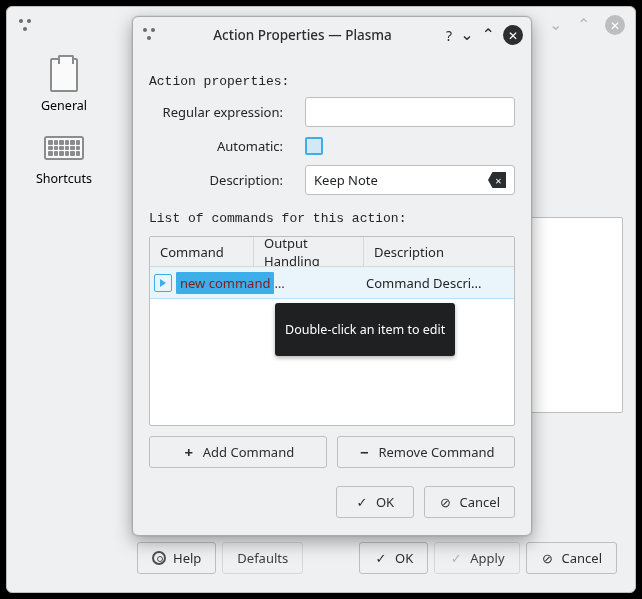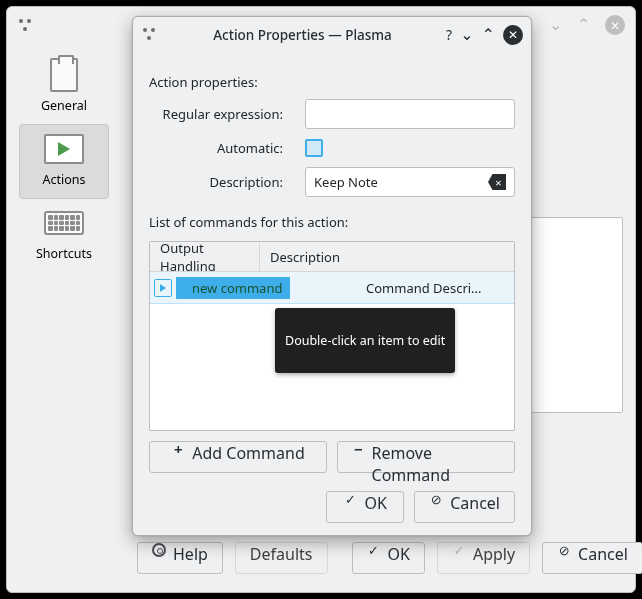--- a/index.html
+++ b/index.html
@@ -63,31 +63,31 @@
   .kbicon { width:40px; height:24px; border:2px solid #8a8c8e; border-radius:3px; background:#fafafa; display:grid; grid-template-columns:repeat(6,1fr); grid-template-rows:repeat(3,1fr); gap:1px; padding:2px;}
   .kbicon span { background:#8a8c8e; border-radius:1px;}
   
   .bgpanel {
     position:absolute; left:150px; top:210px; width:466px; height:196px;
     border:1px solid #bcbebf; background:#fff; border-radius:2px;
   }
   
   .bgbtns {
     position:absolute; left:130px; bottom:18px; right:18px;
-    display:flex; gap:12px; align-items:center;
+    display:flex; gap:6px; align-items:center;
   }
   .bgbtns .gap { flex:1; }
   .btn {
     height: 32px;
     padding: 0 14px;
     background:#eff0f1;
     border:1px solid #bcbebf;
     border-radius:3px;
-    display:inline-flex; gap:7px;
-    font-size:16px; color:#2b2e31;
+    display:inline-flex; align-items:center; gap:7px;
+    font-size:13px; color:#2b2e31;
     cursor:pointer;
   }
   .btn.disabled { color:#404040; border-color:#d6d7d8; background:#eff0f1; cursor:default;}
   .btn .bicon { width:14px; height:14px; display:flex;align-items:center;justify-content:center; }
   
   .advbtn {
     position:absolute; right:26px; top:418px;
   }
   .bgtext1 { position:absolute; left:356px; top:460px; font-size:13px; color:#2b2e31; white-space:nowrap;}
   .bgtext2 { position:absolute; left:356px; top:495px; font-size:13px; color:#2b2e31; white-space:nowrap;}
@@ -111,21 +111,21 @@
   .dlg-title .ttext { flex:1; text-align:center; font-weight:500;}
   .dlg-title .ticons { display:flex; gap:8px; align-items:center;}
   .circleclose {
     width:20px;height:20px;border-radius:50%;background:#2b2e31;color:#fff;
     display:flex;align-items:center;justify-content:center; font-size:12px; cursor:pointer;
   }
   .dlg-body {
     padding: 4px 16px 12px 16px;
     flex:1; display:flex; flex-direction:column;
   }
-  .sect-label { font-size:13px; margin: 17px 0 8px 0; }
+  .sect-label { font-size:13px; margin: 17px 0 8px 0; font-family: Liberation Mono, monospace; }
   .formrow {
     display:flex; align-items:center; margin-bottom:10px; gap:22px;
   }
   .formrow .flabel { width:134px; text-align:right; font-size:13px; }
   .txtinput {
     flex:1; height:30px; border:1px solid #bcbebf; border-radius:3px;
     background:#fff; padding:0 8px; font-size:13px;
     display:flex; align-items:center; justify-content:space-between;
   }
   .checkbox {
@@ -158,32 +158,32 @@
     border-bottom:1px solid #bde2f7;
     background:#e9f4fb;
   }
   .cmdrow .cell { padding:0 6px; font-size:13px; overflow:hidden; white-space:nowrap; text-overflow:ellipsis;}
   .rowicon {
     width:18px;height:18px;margin-left:4px;border:1.5px solid #3daee9;border-radius:2px;
     display:flex;align-items:center;justify-content:center;
   }
   .rowicon::after{content:"";width:0;height:0;border-left:6px solid #3daee9;border-top:4px solid transparent;border-bottom:4px solid transparent;}
   .editcell {
-    background:#3daee9; color:#14532d; padding:2px 16px; border-radius:1px;
+    background:#3daee9; color:#7f1d1d; padding:2px 4px; border-radius:1px;
     font-size:13px; display:inline-block;
   }
   .caret {
     display:inline-block;width:1px;height:16px;background:#2b2e31;margin:0 1px;vertical-align:middle;
   }
   .suffix { color:#2b2e31; font-size:13px;}
   
   .tooltip {
     position:absolute; left:125px; top:36px;
     background:#1e2022; color:#fff; font-size:12.5px;
-    padding:24px 10px; border-radius:3px; white-space:nowrap;
+    padding:18px 10px; border-radius:3px; white-space:nowrap;
     box-shadow:0 2px 4px rgba(0,0,0,0.3);
     z-index:5;
   }
   
   .dlg-actions { display:flex; gap:10px; margin-top:10px;}
   .dlg-actions .btn { flex:1; justify-content:center;}
   .dlg-footer {
     display:flex; gap:10px; justify-content:flex-end; margin-top:18px;
   }
   .dlg-footer .btn { min-width:78px; justify-content:center;}
@@ -223,28 +223,20 @@
     <div class="closebg">✕</div>
   </div>
 
   <div class="sidebar">
     <div class="side-item">
       <div class="sideicon">
           <div class="clipicon"></div>
         </div>
       <div class="sidelabel">General</div>
     </div>
-    <div class="side-item selected">
-      <div class="sideicon">
-          <div class="playbox">
-            <div class="playtri"></div>
-          </div>
-        </div>
-      <div class="sidelabel">Actions</div>
-    </div>
     <div class="side-item">
       <div class="sideicon">
         <div class="kbicon">
             <span></span>
             <span></span>
             <span></span>
             <span></span>
             <span></span>
             <span></span>
             <span></span>
@@ -333,20 +325,21 @@
       <div class="txtinput">
         <span>Keep Note</span>
         <span class="clearicon"></span>
       </div>
     </div>
 
     <div class="sect-label" style="margin-top:6px">List of commands for this action:</div>
 
     <div class="cmdtable">
       <div class="cmdhead">
+        <div class="col col-c1">Command</div>
         <div class="col col-c2" style="overflow:hidden">Output Handling</div>
         <div class="col col-c3">Description</div>
       </div>
       <div class="cmdrow">
         <div class="rowicon"></div>
         <div class="cell" style="width:118px;padding-left:4px">
           <span class="editcell">new command</span><span class="caret"></span><span class="suffix">ore</span>
         </div>
         <div class="cell" style="width:70px"></div>
         <div class="cell" style="flex:1">Command Descri...</div>

